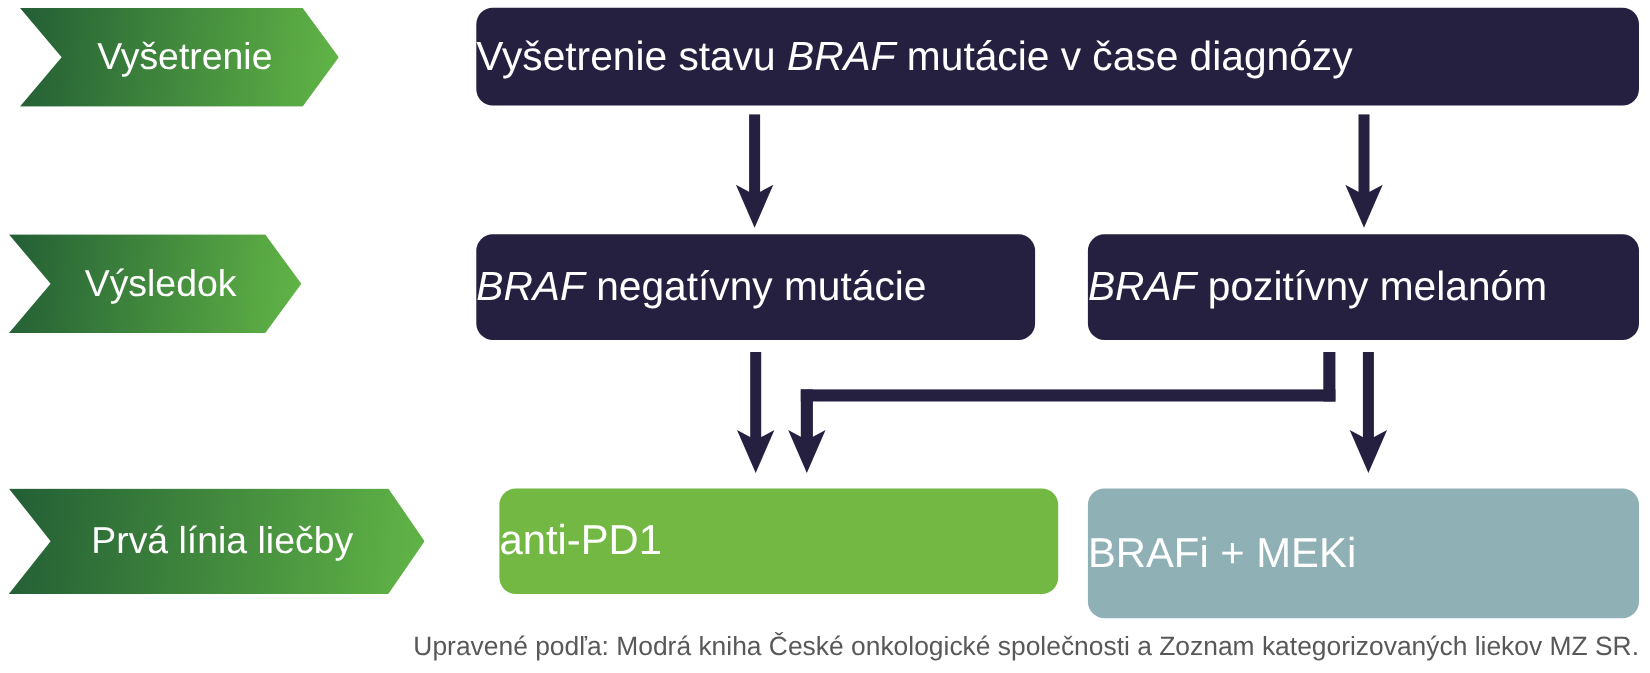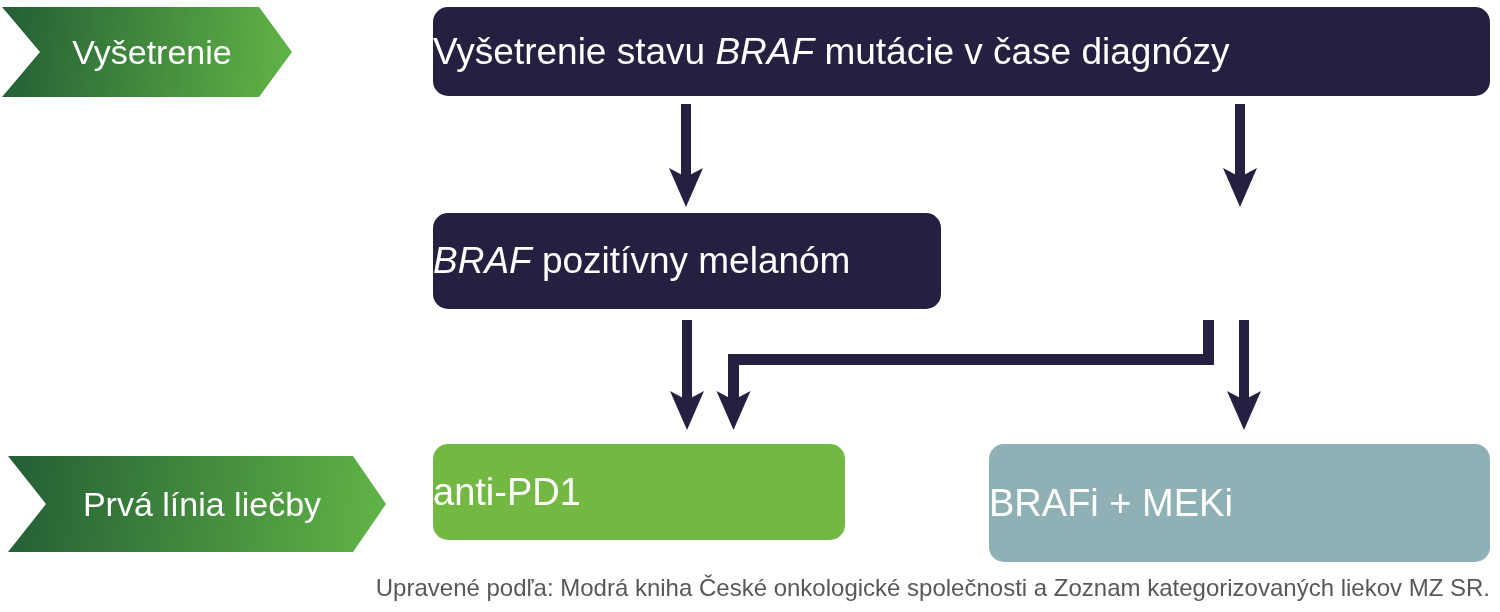--- a/index.html
+++ b/index.html
@@ -8,36 +8,36 @@
     font-family:"Liberation Sans",sans-serif;overflow:hidden;
   }
   
   .chevron{
     position:absolute;display:flex;align-items:center;justify-content:center;
     color:#ffffff;font-size:34px;
     background:linear-gradient(96deg,#235e35 0%,#61b546 100%);
     clip-path:polygon(0% 0%,calc(100% - 33px) 0%,100% 50%,calc(100% - 33px) 100%,0% 100%,38px 50%);
     padding:0 30px 0 40px;box-sizing:border-box;
   }
-  .chevron-1{left:2px;top:7px;width:290px;height:90px;}
+  .chevron-1{left:18px;top:7px;width:290px;height:90px;}
   .chevron-2{left:8px;top:213px;width:266px;height:90px;}
-  .chevron-3{left:8px;top:456px;width:378px;height:96px;}
+  .chevron-3{left:8px;top:444px;width:378px;height:96px;}
   
   .box{
     position:absolute;display:flex;align-items:center;justify-content:flex-start;
     color:#ffffff;border-radius:15px;font-size:37px;text-align:center;
   }
   .box .it{font-style:italic;}
   .navy{background:#251f40;}
   .green{background:#72b843;font-size:38px;}
   .teal{background:#8fb0b5;font-size:38px;}
   .box-exam{left:433px;top:7px;width:1057px;height:89px;}
   .box-negative{left:433px;top:213px;width:508px;height:96px;}
   .box-positive{left:989px;top:213px;width:501px;height:96px;}
-  .box-antipd1{left:433px;top:444px;width:412px;height:96px;}
+  .box-antipd1{left:454px;top:444px;width:508px;height:96px;}
   .box-brafimeki{left:989px;top:444px;width:501px;height:118px;}
   
   .connectors{position:absolute;left:0;top:0;width:1500px;height:612px;}
   .connectors *{fill:#251f40;}
   
   .caption{
     position:absolute;left:0;right:10px;top:574px;text-align:right;
     font-size:24px;color:#58585a;padding-left:47px;
   }
 </style>
@@ -67,32 +67,38 @@
     </g>
     <g>
       <rect x="1239" y="320" width="10" height="80"></rect>
       <polygon points="1244,430 1227,391 1244,400 1261,391"></polygon>
     </g>
   </svg>
 
   <div class="chevron chevron-1">
     <span>Vyšetrenie</span>
   </div>
+  <div class="chevron chevron-2">
+    <span>Výsledok</span>
+  </div>
   <div class="chevron chevron-3">
     <span>Prvá línia liečby</span>
   </div>
 
   <div class="box navy box-exam">
     <span><span>Vyšetrenie stavu </span><span class="it">BRAF</span><span> mutácie v čase diagnózy</span></span>
   </div>
 
   <div class="box navy box-negative">
+    <span><span class="it">BRAF</span><span> negatívny mutácie</span></span>
+  </div>
+
+  <div class="box navy box-positive">
     <span><span class="it">BRAF</span><span> pozitívny melanóm</span></span>
   </div>
-
 
   <div class="box green box-antipd1">
     <span>anti-PD1</span>
   </div>
 
   <div class="box teal box-brafimeki">
     <span>BRAFi + MEKi</span>
   </div>
 
   <div class="caption">Upravené podľa: Modrá kniha České onkologické společnosti a Zoznam kategorizovaných liekov MZ SR.</div>

